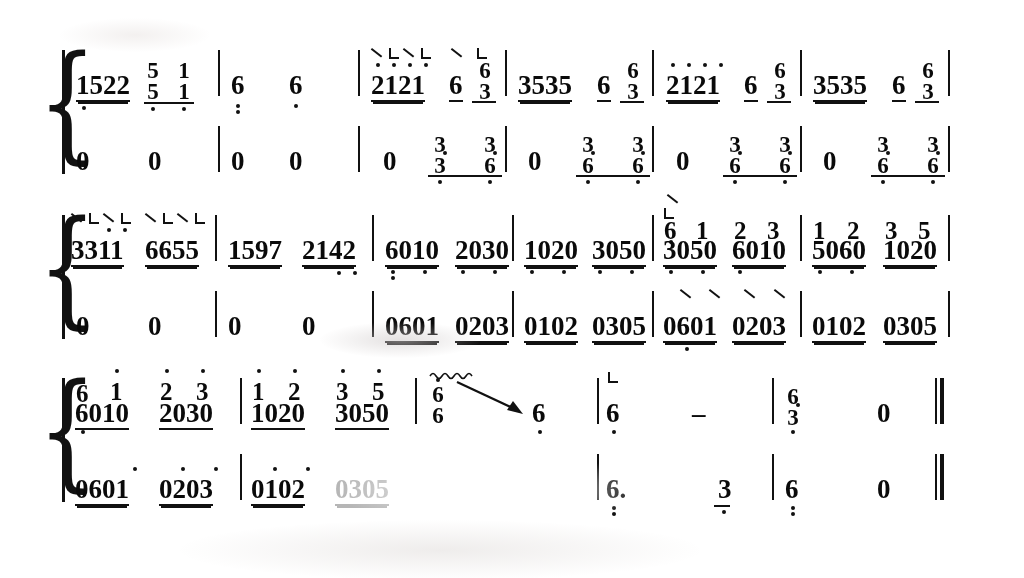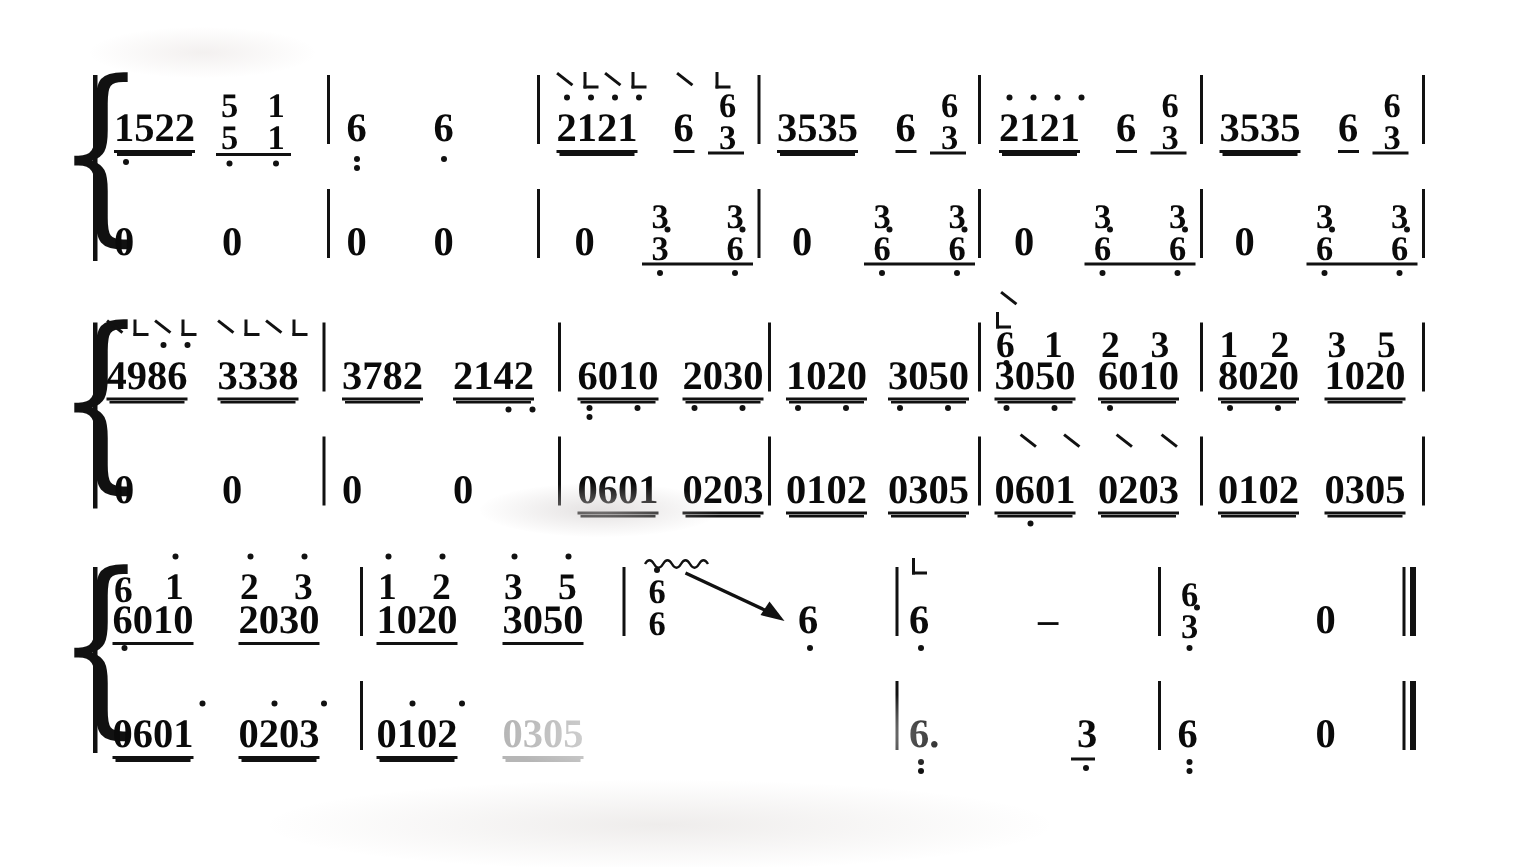--- a/index.html
+++ b/index.html
@@ -291,28 +291,28 @@
 
       <div class="mk mk-slash" style="left:72px;top:2px;"></div>
       <div class="mk mk-ell" style="left:89px;top:2px;"></div>
       <div class="mk mk-slash" style="left:104px;top:2px;"></div>
       <div class="mk mk-ell" style="left:121px;top:2px;"></div>
       <div class="mk mk-slash" style="left:146px;top:2px;"></div>
       <div class="mk mk-ell" style="left:163px;top:2px;"></div>
       <div class="mk mk-slash" style="left:178px;top:2px;"></div>
       <div class="mk mk-ell" style="left:195px;top:2px;"></div>
 
-      <div class="n baseline beam2" style="left:71px;">4986</div>
+      <div class="n baseline beam2" style="left:71px;">3311</div>
       <div class="dotu" style="left:107px;top:17px;"></div>
       <div class="dotu" style="left:123px;top:17px;"></div>
-      <div class="n baseline beam2" style="left:145px;">3338</div>
+      <div class="n baseline beam2" style="left:145px;">6655</div>
 
       <div class="bar barA" style="left:215px;"></div>
 
-      <div class="n baseline beam2" style="left:228px;">3782</div>
+      <div class="n baseline beam2" style="left:228px;">1597</div>
       <div class="n baseline beam2" style="left:302px;">2142</div>
       <div class="dotd" style="left:337px;top:60px;"></div>
       <div class="dotd" style="left:353px;top:60px;"></div>
 
       <div class="bar barA" style="left:372px;"></div>
 
       <div class="n baseline beam2" style="left:385px;">6010</div>
       <div class="dotd2" style="left:391px;top:59px;"></div>
       <div class="dotd" style="left:423px;top:59px;"></div>
       <div class="n baseline beam2" style="left:455px;">2030</div>
@@ -342,21 +342,21 @@
       <div class="dotd" style="left:701px;top:59px;"></div>
       <div class="n baseline beam2" style="left:732px;">6010</div>
       <div class="dotd" style="left:738px;top:59px;"></div>
 
       <div class="bar barA" style="left:800px;"></div>
 
       <div class="n sm" style="left:813px;top:6px;">1</div>
       <div class="n sm" style="left:847px;top:6px;">2</div>
       <div class="n sm" style="left:885px;top:6px;">3</div>
       <div class="n sm" style="left:918px;top:6px;">5</div>
-      <div class="n baseline beam2" style="left:812px;">8020</div>
+      <div class="n baseline beam2" style="left:812px;">5060</div>
       <div class="dotd" style="left:818px;top:59px;"></div>
       <div class="dotd" style="left:850px;top:59px;"></div>
       <div class="n baseline beam2" style="left:883px;">1020</div>
 
       <div class="bar barA" style="left:948px;"></div>
     </div>
 
     <div class="row rowB">
       <div class="n baseline" style="left:76px;">0</div>
       <div class="n baseline" style="left:148px;">0</div>

